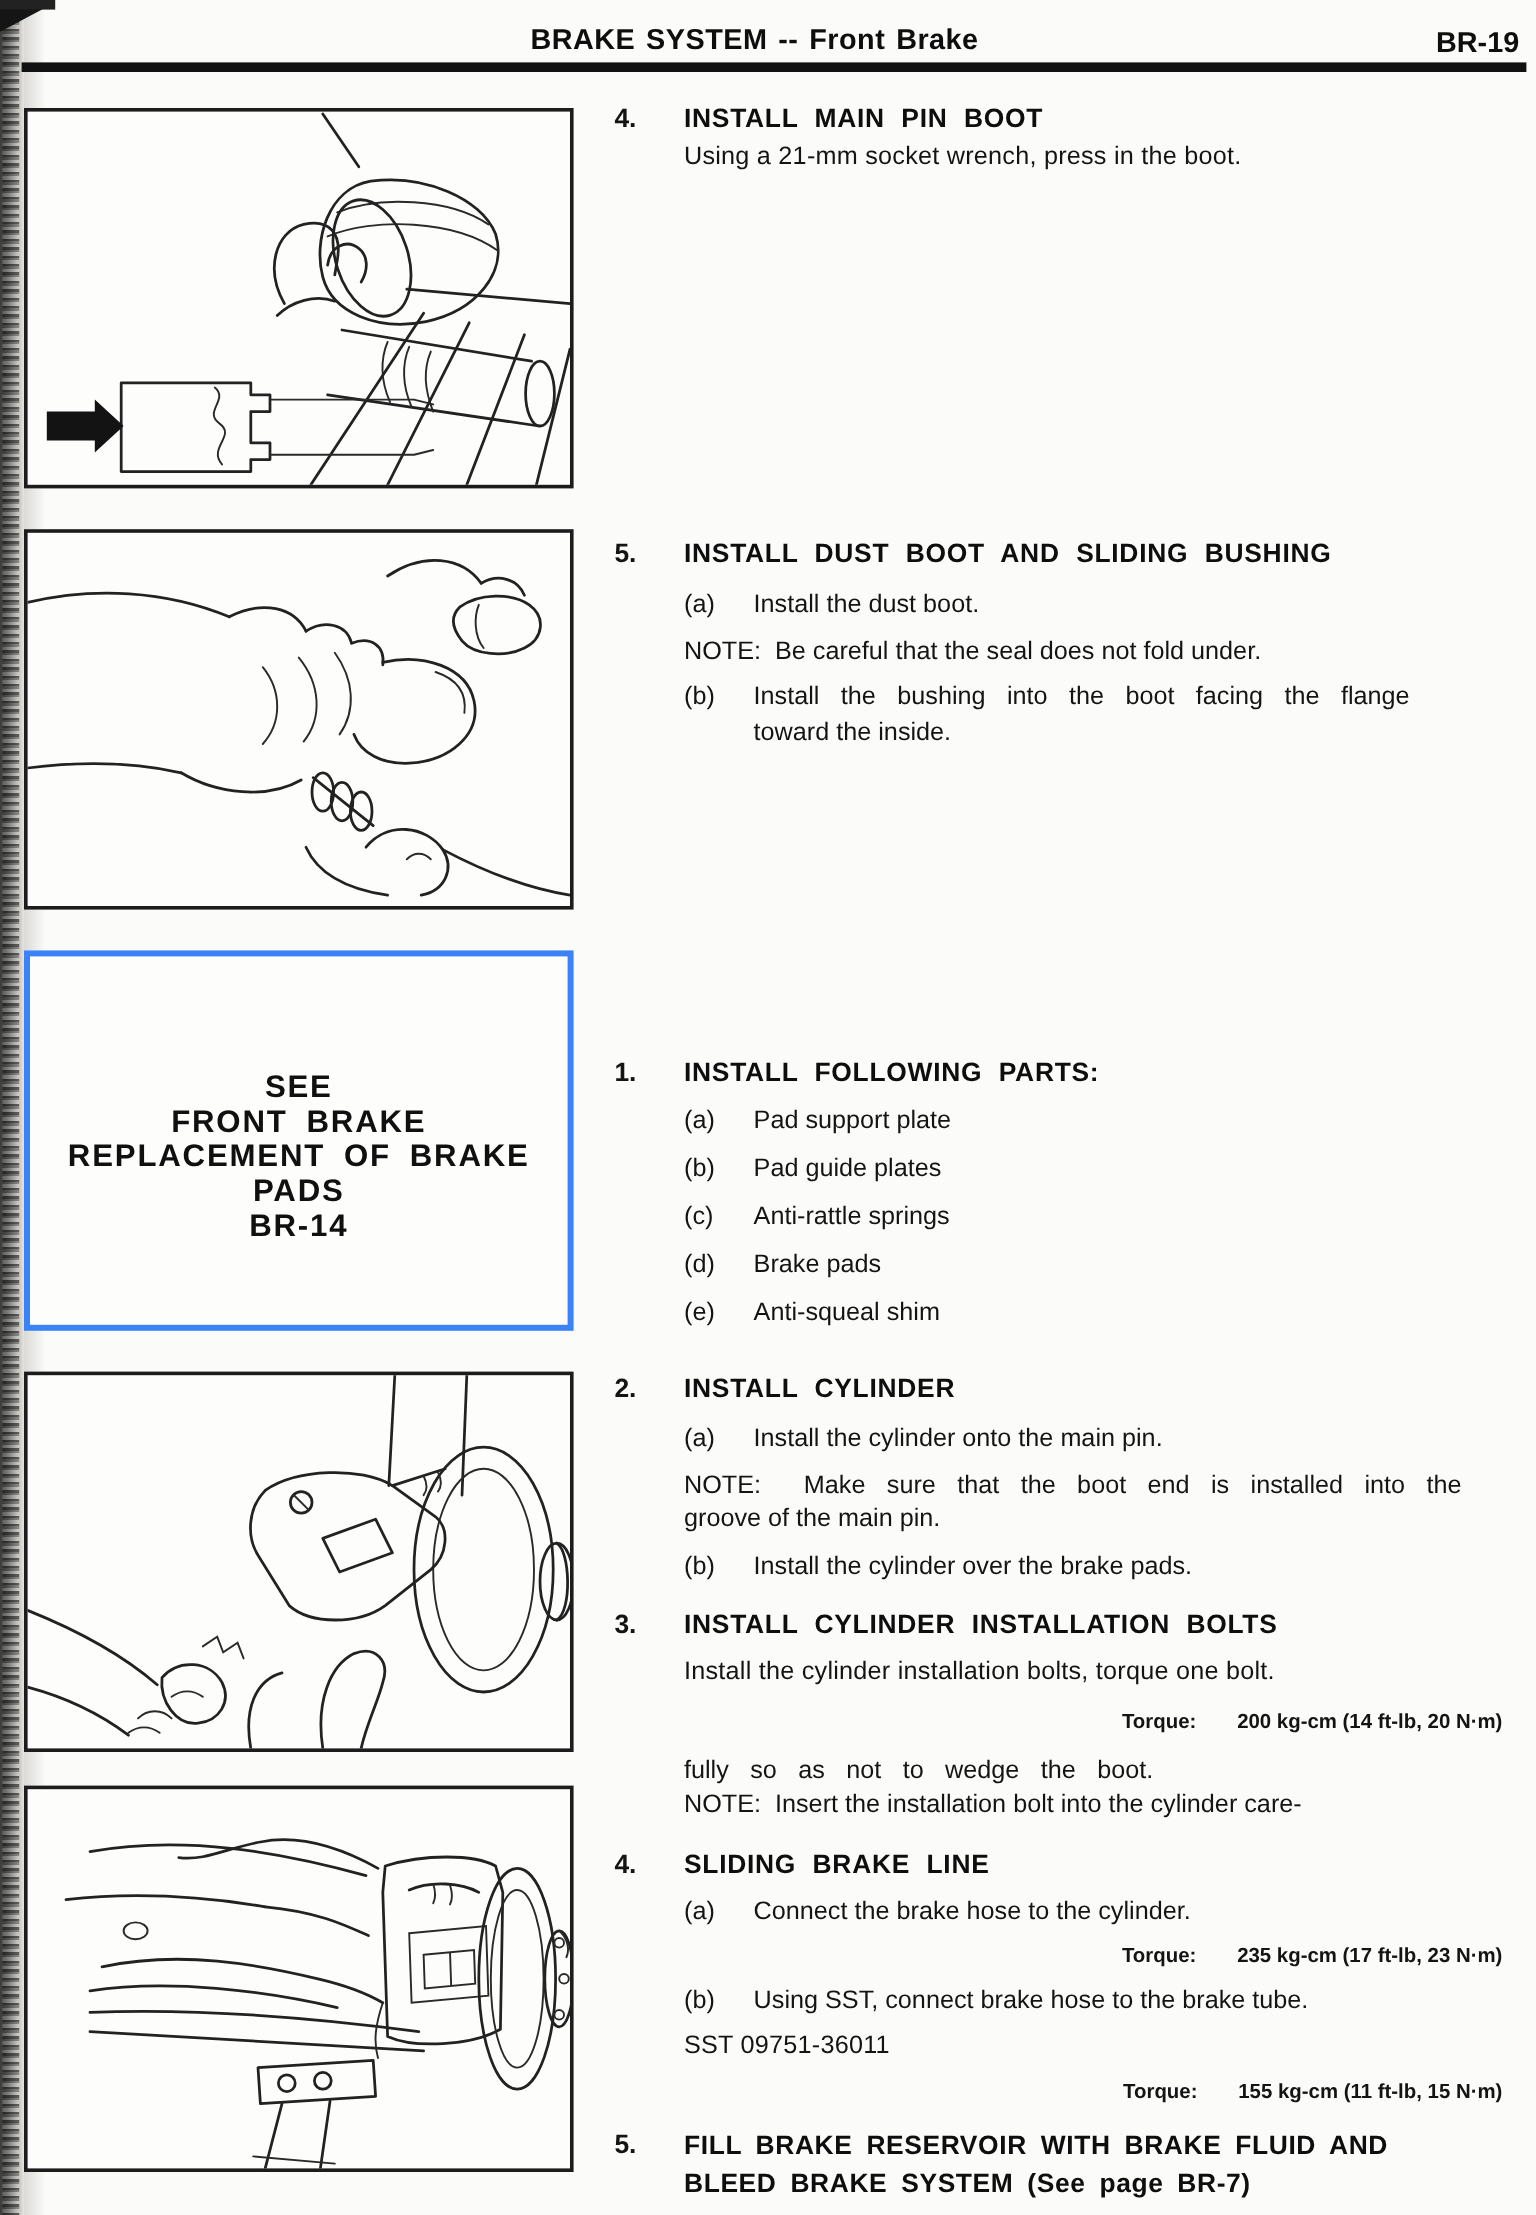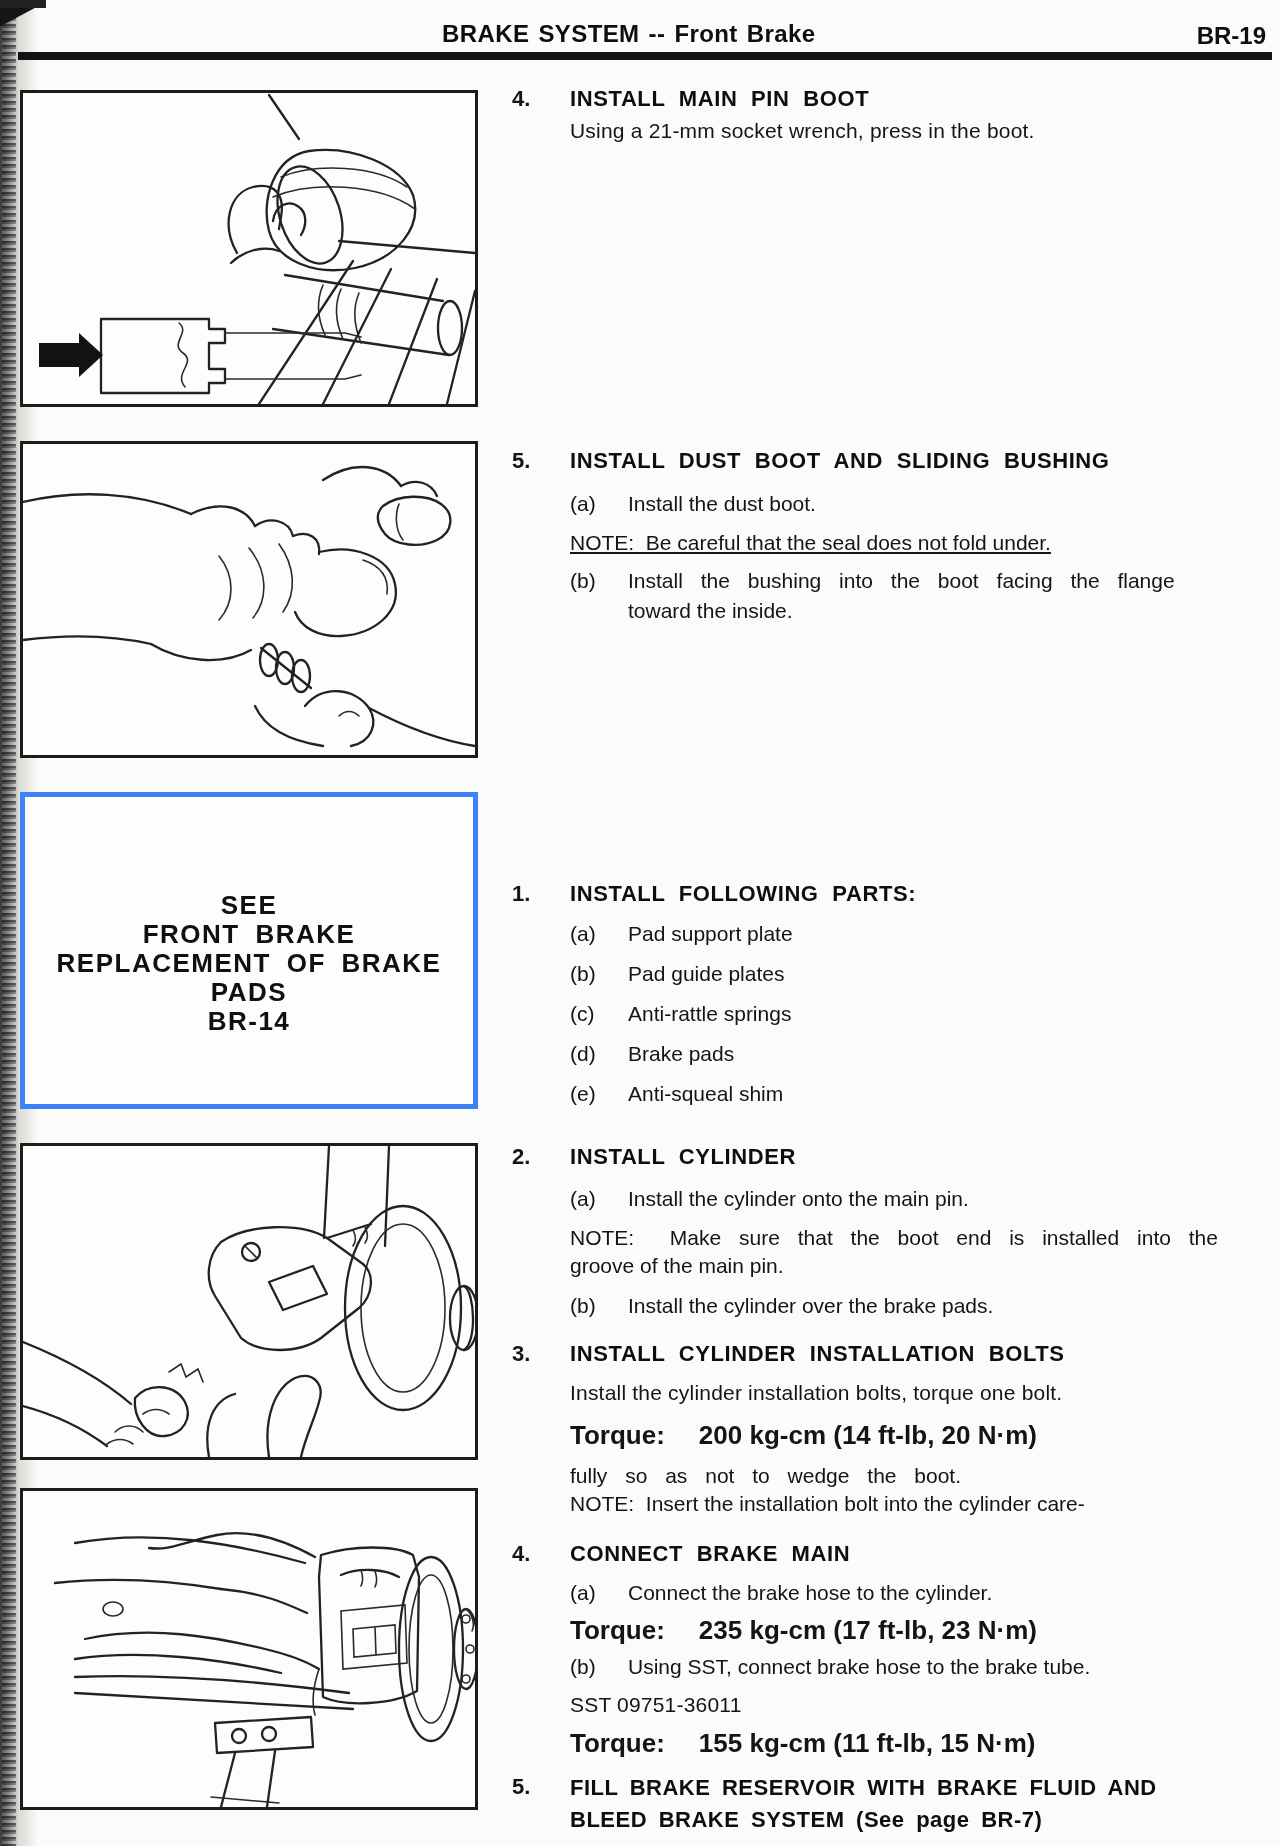--- a/index.html
+++ b/index.html
@@ -67,21 +67,21 @@
   .sec-num{flex:none; width:58px; font-size:22px; font-weight:bold; line-height:30px;}
   .sec-title{flex:1; font-size:22px; font-weight:bold; line-height:30px; letter-spacing:.6px; word-spacing:7px; color:#0e0e0e;}
   .bighead{font-size:31px; font-weight:bold; line-height:36px; letter-spacing:.3px; word-spacing:2px; color:#0c0c0c;}
   .seepage{font-size:22px; font-weight:bold; line-height:28px; margin-top:2px;}
   .para{margin-left:58px; font-size:21px; line-height:30px; letter-spacing:.2px;}
   .item{display:flex; margin-left:58px; font-size:21px; line-height:30px;}
   .item-label{flex:none; width:58px;}
   .item-text{flex:1;}
   .note{margin-left:58px; font-size:21px; line-height:28px;}
   .stretch .tline:not(:last-child){word-spacing:12px;}
-  .torque{margin-left:58px; font-size:26px; font-weight:bold; line-height:30px;}
+  .torque{margin-left:58px; font-size:17px; font-weight:bold; line-height:30px;text-align:right;}
   .torque-val{margin-left:34px;}
   .title-lines .tline{font-size:22px; font-weight:bold; line-height:32px; letter-spacing:.5px; word-spacing:5px;}
 </style>
 </head>
 <body>
 
 <div class="page">
   <div class="binding"></div>
   <div class="binding-tex"></div>
   <div class="paper-shade"></div>
@@ -223,21 +223,21 @@
 
   <div class="sec" style="top:446px;">
     <div class="sec-head">
       <span class="sec-num">5.</span>
       <span class="sec-title">INSTALL DUST BOOT AND SLIDING BUSHING</span>
     </div>
     <div class="item" style="margin-top:13px;">
       <span class="item-label">(a)</span>
       <span class="item-text">Install the dust boot.</span>
     </div>
-    <div class="note" style="margin-top:9px; line-height:30px;text-decoration:underline;">NOTE:&nbsp; Be careful that the seal does not fold under.</div>
+    <div class="note" style="margin-top:9px; line-height:30px;">NOTE:&nbsp; Be careful that the seal does not fold under.</div>
     <div class="item" style="margin-top:8px;">
       <span class="item-label">(b)</span>
       <span class="item-text stretch">
           <div class="tline">Install the bushing into the boot facing the flange</div>
           <div class="tline">toward the inside.</div>
         </span>
     </div>
   </div>
 
 
@@ -298,21 +298,21 @@
     </div>
     <div class="note stretch" style="margin-top:12px;">
         <div class="tline">fully so as not to wedge the boot.</div>
         <div class="tline">NOTE:&nbsp; Insert the installation bolt into the cylinder care-</div>
       </div>
   </div>
 
   <div class="sec" style="top:1539px;">
     <div class="sec-head">
       <span class="sec-num">4.</span>
-      <span class="sec-title">CONNECT BRAKE MAIN</span>
+      <span class="sec-title">SLIDING BRAKE LINE</span>
     </div>
     <div class="item" style="margin-top:9px;">
       <span class="item-label">(a)</span>
       <span class="item-text">Connect the brake hose to the cylinder.</span>
     </div>
     <div class="torque" style="margin-top:7px;">
       <span>Torque:</span><span class="torque-val">235 kg-cm (17 ft-lb, 23 N·m)</span>
     </div>
     <div class="item" style="margin-top:7px;">
       <span class="item-label">(b)</span>

